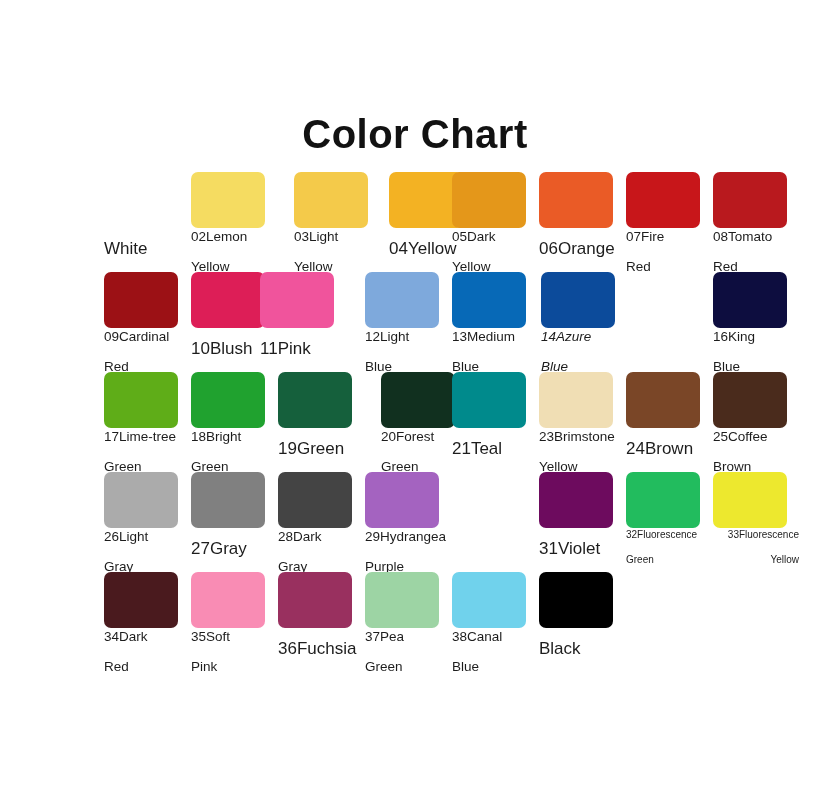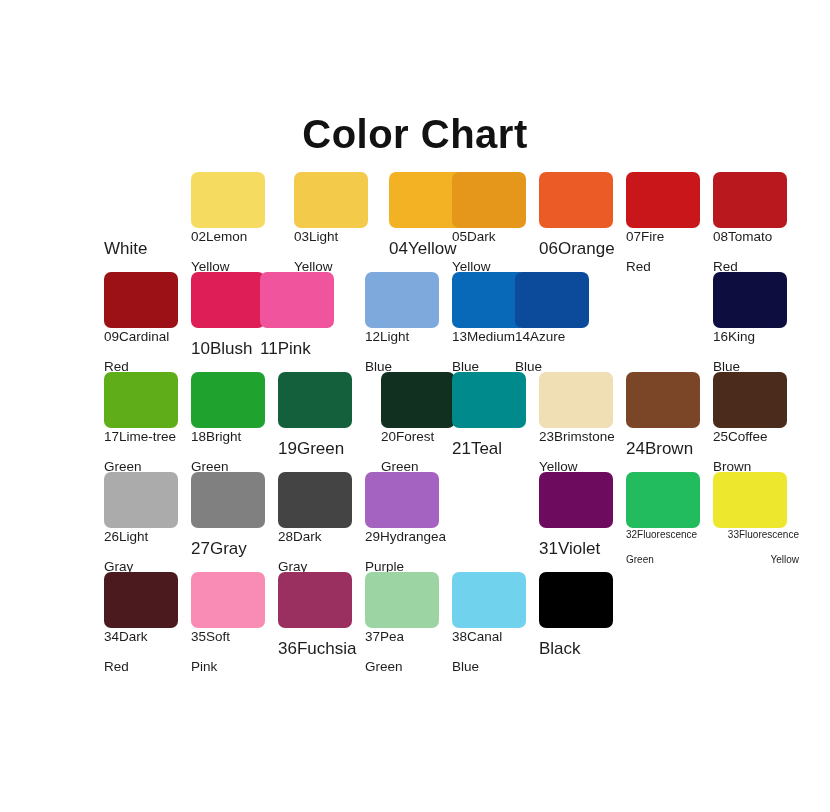--- a/index.html
+++ b/index.html
@@ -205,21 +205,21 @@
             <span class="line2">Blue</span>
           </div>
         </div>
         <div class="cell" style="left: 348px;">
           <div class="swatch" title="13Medium Blue" style="background: rgb(7, 105, 183);"></div>
           <div class="caption two-line">
             <span class="line1">13Medium</span>
             <span class="line2">Blue</span>
           </div>
         </div>
-        <div class="cell" style="left: 411px;">
+        <div class="cell" style="left: 437px; font-style: italic;">
           <div class="swatch" title="14Azure Blue" style="background: rgb(12, 75, 155);"></div>
           <div class="caption two-line">
             <span class="line1">14Azure</span>
             <span class="line2">Blue</span>
           </div>
         </div>
         <div class="cell" style="left: 609px;">
           <div class="swatch" title="16King Blue" style="background: rgb(13, 13, 63);"></div>
           <div class="caption two-line">
             <span class="line1">16King</span>

